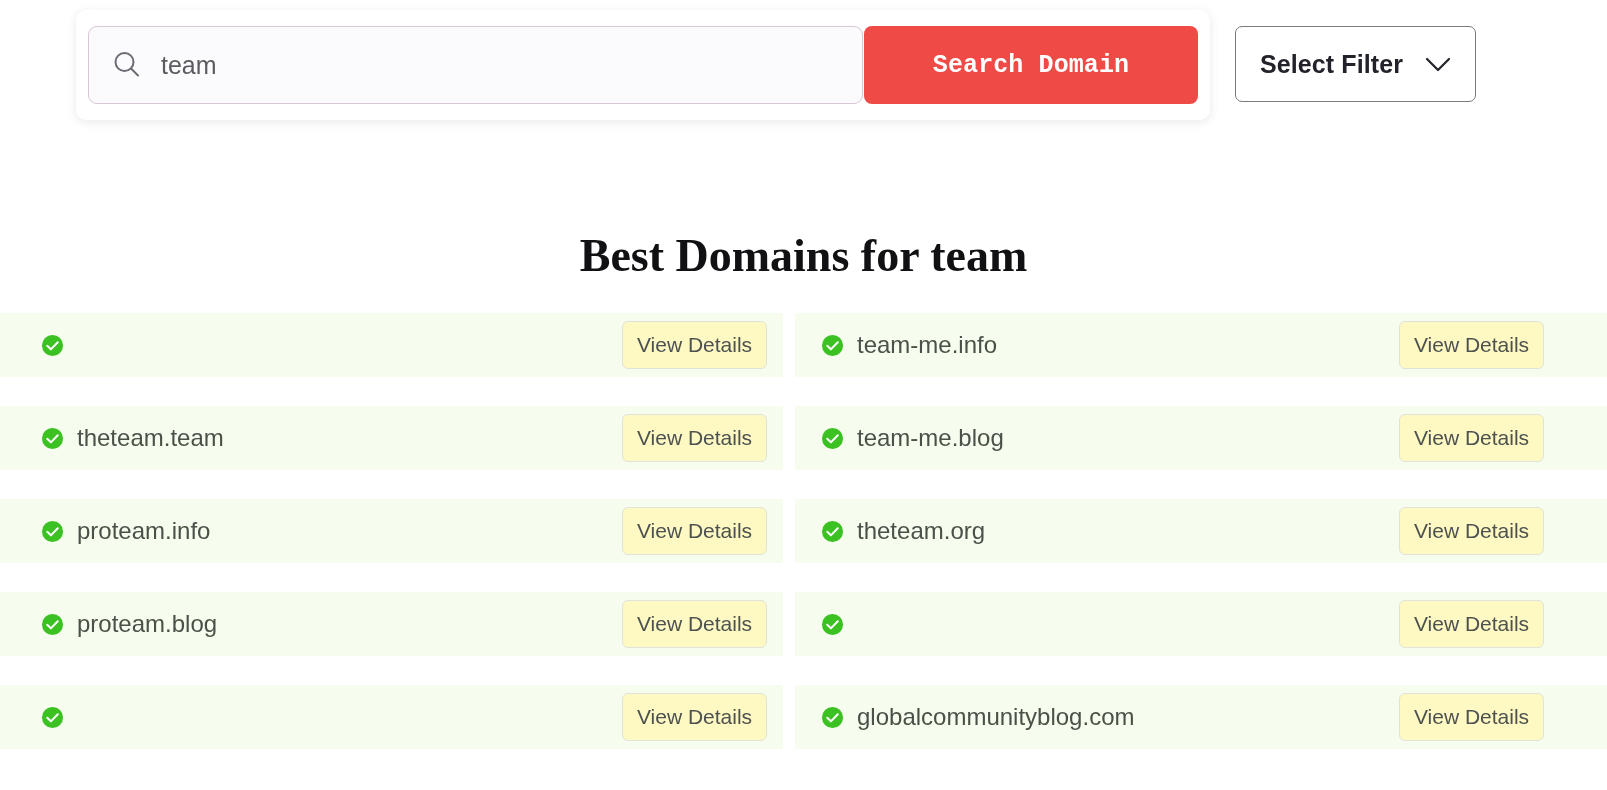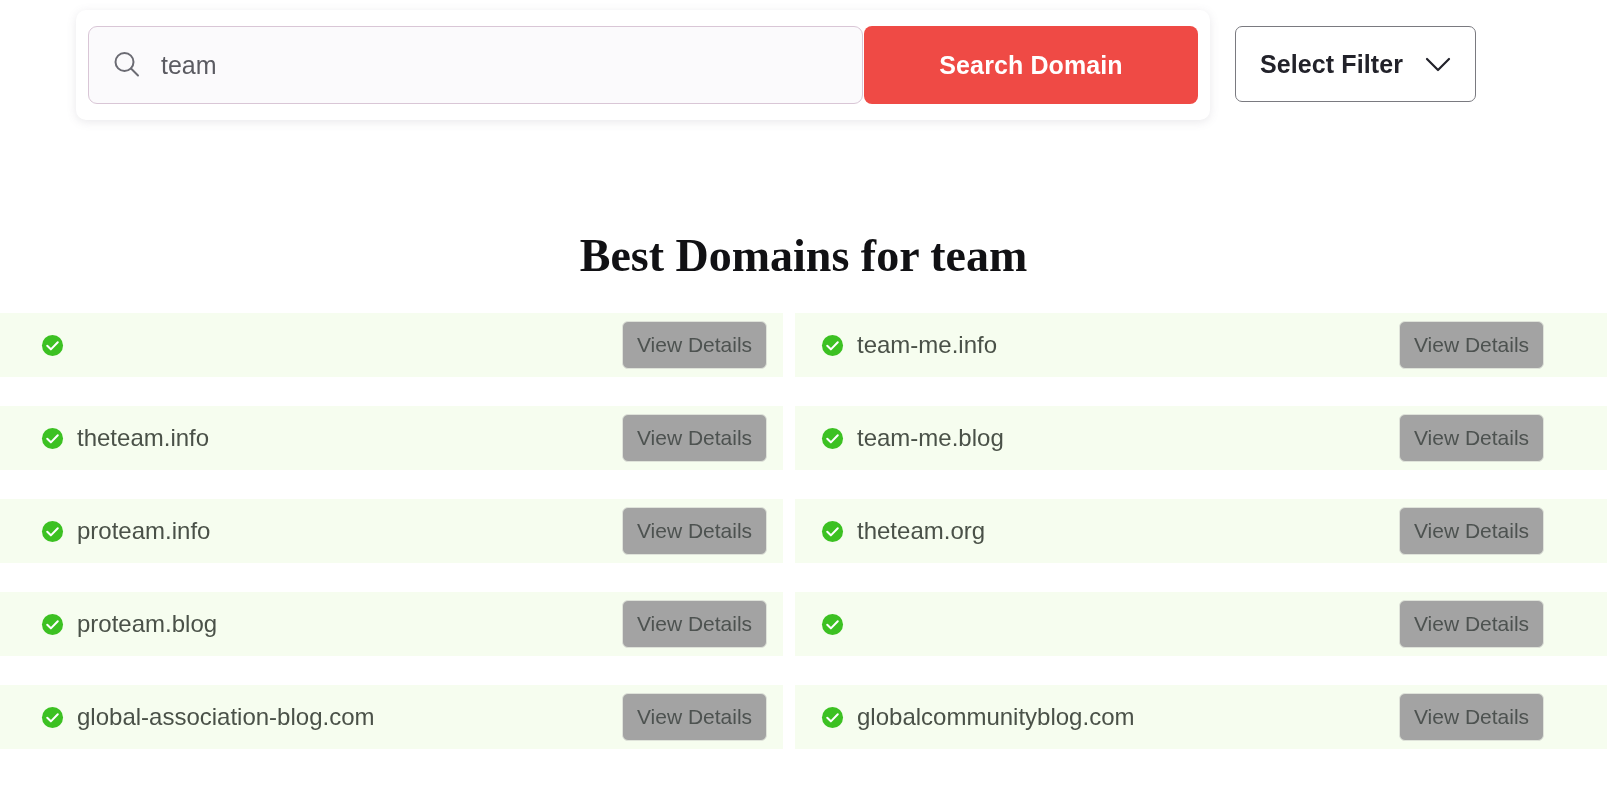--- a/index.html
+++ b/index.html
@@ -67,21 +67,21 @@
   #search-domain-button {
     position: absolute;
     left: 788px;
     top: 16px;
     width: 334px;
     height: 78px;
     background: #ef4a45;
     border: none;
     border-radius: 8px;
     color: #ffffff;
-    font-family: Liberation Sans, sans-serif;
+    font-family: Liberation Mono, monospace;
     font-size: 25px;
     font-weight: bold;
     letter-spacing: 0.1px;
     cursor: pointer;
     padding: 0;
   }
 
   #select-filter-button {
     position: absolute;
     left: 1235px;
@@ -167,21 +167,21 @@
     font-size: 24px;
     color: #4a5148;
     white-space: nowrap;
   }
 
   .view-details-button {
     position: absolute;
     top: 8px;
     height: 48px;
     width: 145px;
-    background: #a3a3a3;
+    background: #fef9c3;
     border: 1px solid #dfe3da;
     border-radius: 6px;
     box-sizing: border-box;
     display: flex;
     align-items: center;
     justify-content: center;
     cursor: pointer;
     font-family: "Liberation Sans", sans-serif;
     font-size: 21px;
     color: #4d5250;
@@ -224,21 +224,21 @@
           <circle cx="12" cy="12" r="11" fill="#3cc122"></circle>
           <polyline points="6.5,12.3 10.3,16 17.5,8.6" fill="none" stroke="#ffffff" stroke-width="2.1" stroke-linecap="round" stroke-linejoin="round"></polyline>
         </svg>
         <button class="view-details-button">View Details</button>
       </div>
       <div class="result-row">
         <svg class="check-icon" viewBox="0 0 24 24">
           <circle cx="12" cy="12" r="11" fill="#3cc122"></circle>
           <polyline points="6.5,12.3 10.3,16 17.5,8.6" fill="none" stroke="#ffffff" stroke-width="2.1" stroke-linecap="round" stroke-linejoin="round"></polyline>
         </svg>
-        <span class="domain-name">theteam.info</span>
+        <span class="domain-name">theteam.team</span>
         <button class="view-details-button">View Details</button>
       </div>
       <div class="result-row">
         <svg class="check-icon" viewBox="0 0 24 24">
           <circle cx="12" cy="12" r="11" fill="#3cc122"></circle>
           <polyline points="6.5,12.3 10.3,16 17.5,8.6" fill="none" stroke="#ffffff" stroke-width="2.1" stroke-linecap="round" stroke-linejoin="round"></polyline>
         </svg>
         <span class="domain-name">proteam.info</span>
         <button class="view-details-button">View Details</button>
       </div>
@@ -248,21 +248,20 @@
           <polyline points="6.5,12.3 10.3,16 17.5,8.6" fill="none" stroke="#ffffff" stroke-width="2.1" stroke-linecap="round" stroke-linejoin="round"></polyline>
         </svg>
         <span class="domain-name">proteam.blog</span>
         <button class="view-details-button">View Details</button>
       </div>
       <div class="result-row">
         <svg class="check-icon" viewBox="0 0 24 24">
           <circle cx="12" cy="12" r="11" fill="#3cc122"></circle>
           <polyline points="6.5,12.3 10.3,16 17.5,8.6" fill="none" stroke="#ffffff" stroke-width="2.1" stroke-linecap="round" stroke-linejoin="round"></polyline>
         </svg>
-        <span class="domain-name">global-association-blog.com</span>
         <button class="view-details-button">View Details</button>
       </div>
     </div>
   <div id="col-gap"></div>
   <div class="result-col" id="col-right">
       <div class="result-row">
         <svg class="check-icon" viewBox="0 0 24 24">
           <circle cx="12" cy="12" r="11" fill="#3cc122"></circle>
           <polyline points="6.5,12.3 10.3,16 17.5,8.6" fill="none" stroke="#ffffff" stroke-width="2.1" stroke-linecap="round" stroke-linejoin="round"></polyline>
         </svg>

